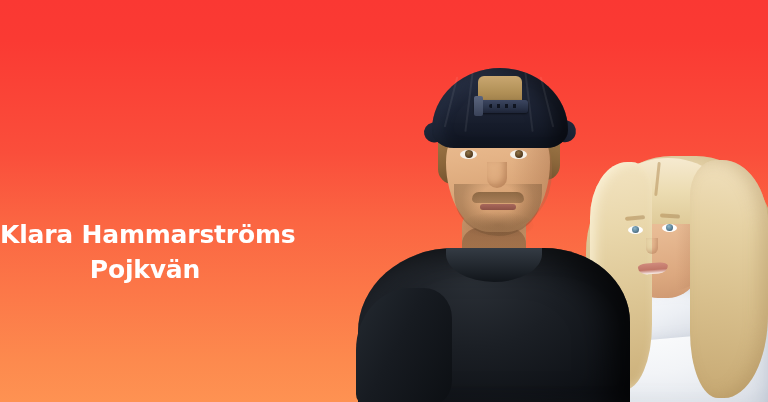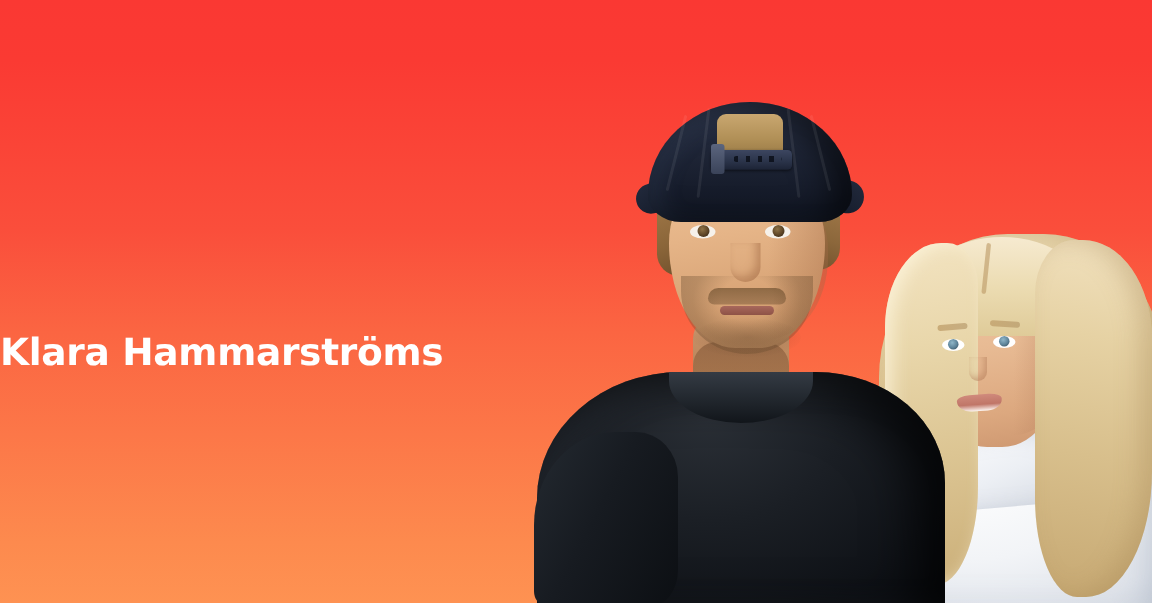--- a/index.html
+++ b/index.html
@@ -447,15 +447,16 @@
       <div id="m-cap-gap"></div>
       <div id="m-cap-strap"></div>
       <div id="m-cap-strap-holes"></div>
       <div id="m-cap-buckle"></div>
     </div>
 
   </div>
 
   <div id="headline">
     <span class="ln">Klara Hammarströms</span>
+    <span class="ln">Pojkvän</span>
   </div>
 
 </div>
 
 </body></html>

